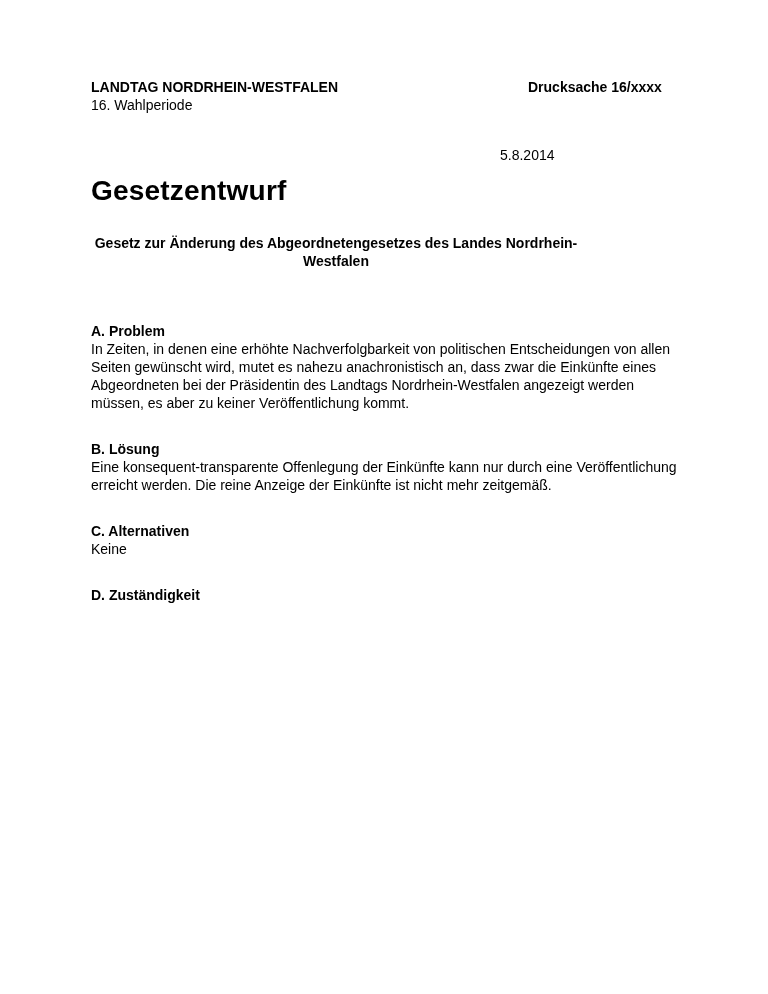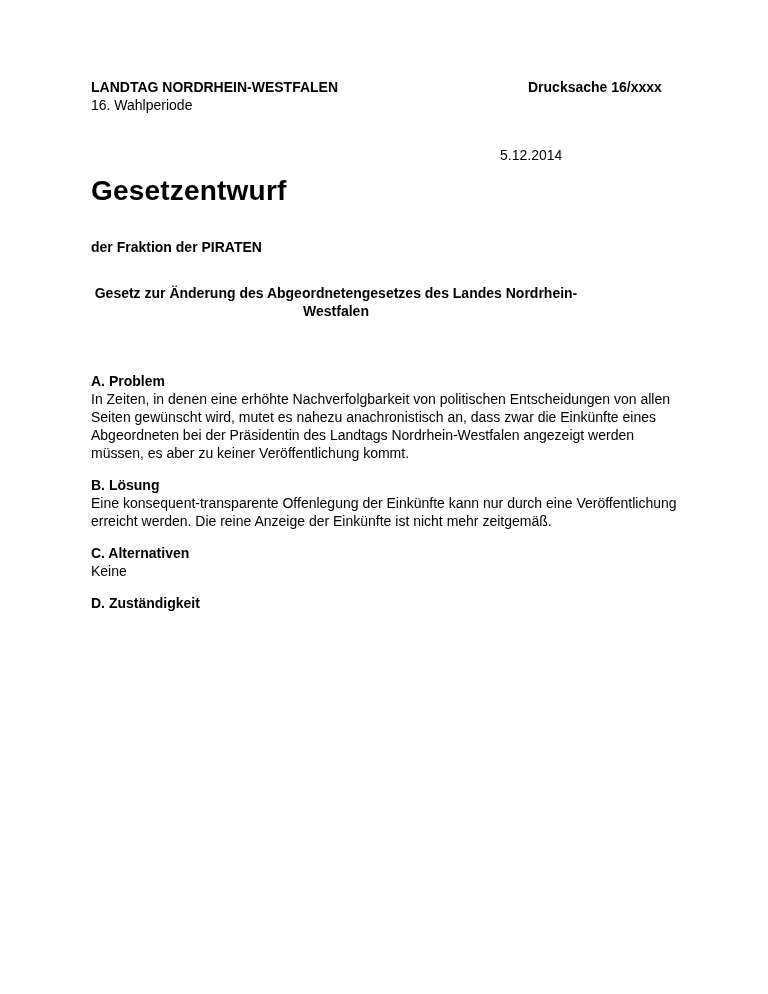--- a/index.html
+++ b/index.html
@@ -60,21 +60,21 @@
     margin-top: 32px;
     font-weight: bold;
   }
   .subject {
     margin-top: 28px;
     font-weight: bold;
     max-width: 490px;
     text-align: center;
   }
   .section {
-    margin-top: 14px;
+    margin-top: 28px;
   }
   .section.first {
     margin-top: 52px;
   }
   .section-heading {
     font-weight: bold;
   }
   .section-body {
     max-width: 597px;
   }
@@ -84,27 +84,26 @@
 
 <div class="page">
 
   <div class="doc-header">
     <div class="header-left">
       <div class="org-name">LANDTAG NORDRHEIN-WESTFALEN</div>
       <div class="legislative-period">16. Wahlperiode</div>
     </div>
     <div class="header-right">
       <div class="document-number">Drucksache 16/xxxx</div>
-      <div class="doc-date">5.12.2014</div>
+      <div class="doc-date">5.8.2014</div>
     </div>
   </div>
 
   <div class="doc-title">Gesetzentwurf</div>
 
-  <div class="submitter">der Fraktion der PIRATEN</div>
 
   <div class="subject">Gesetz zur Änderung des Abgeordnetengesetzes des Landes Nordrhein-Westfalen</div>
 
   <div class="section first">
     <div class="section-heading">A. Problem</div>
     <div class="section-body">In Zeiten, in denen eine erhöhte Nachverfolgbarkeit von politischen Entscheidungen von allen Seiten gewünscht wird, mutet es nahezu anachronistisch an, dass zwar die Einkünfte eines Abgeordneten bei der Präsidentin des Landtags Nordrhein-Westfalen angezeigt werden müssen, es aber zu keiner Veröffentlichung kommt.</div>
   </div>
 
   <div class="section">
     <div class="section-heading">B. Lösung</div>

